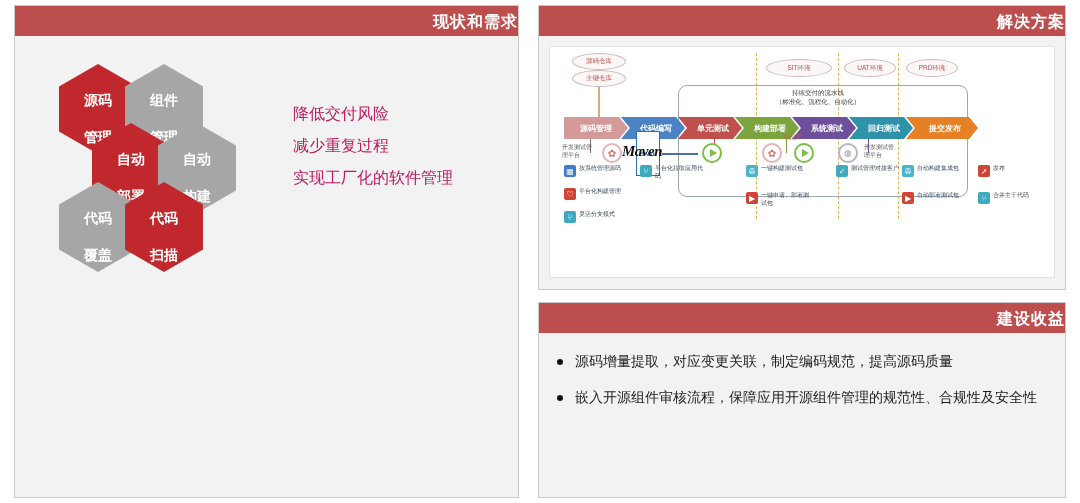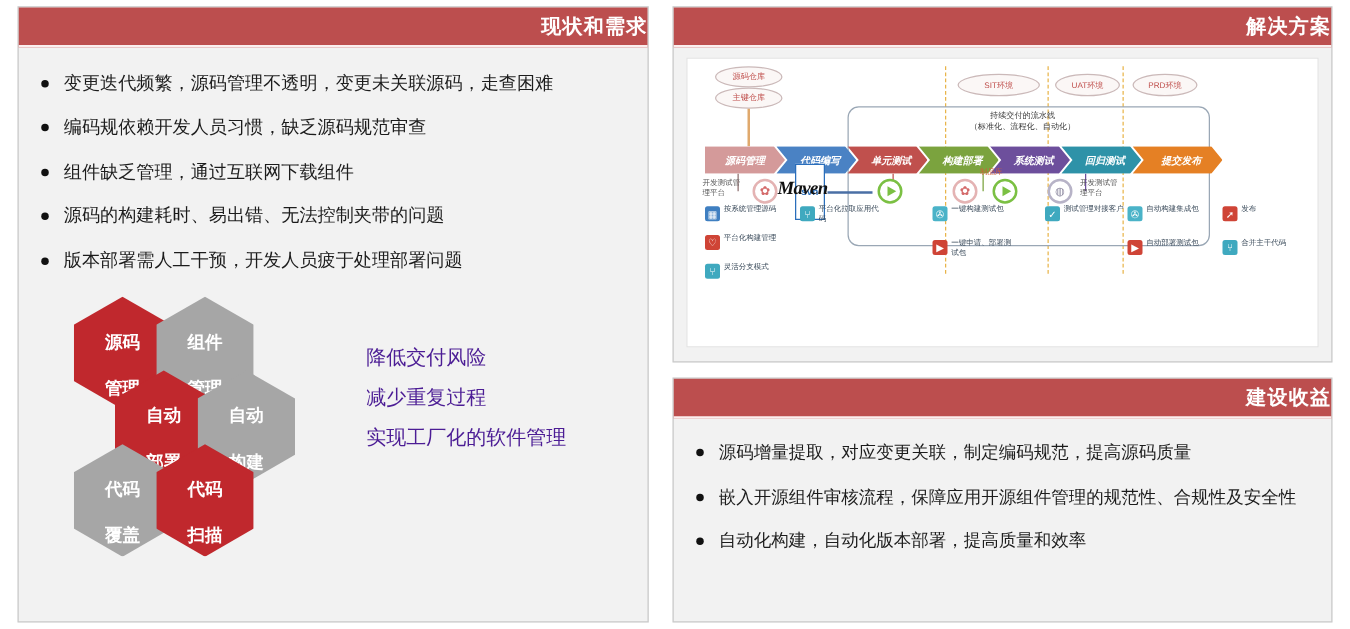--- a/index.html
+++ b/index.html
@@ -58,21 +58,21 @@
 
   .hex-h1 { left: 0px;  top: 0px; }
   .hex-h2 { left: 66px; top: 0px; }
   .hex-h3 { left: 33px; top: 59px; }
   .hex-h4 { left: 99px; top: 59px; }
   .hex-h5 { left: 0px;  top: 118px; }
   .hex-h6 { left: 66px; top: 118px; }
 
   .benefit-list {
     position: absolute; left: 262px; top: 38px;
-    font-size: 16px; color: #4c1d95; line-height: 2.0;
+    font-size: 16px; color: #be185d; line-height: 2.0;
   }
   .benefit-list div { white-space: nowrap; }
 
   
   #solution-panel { left: 538px; top: 5px; width: 528px; height: 285px; }
   #solution-panel .panel-body { padding: 8px 10px; }
   .diagram {
     position: relative; width: 100%; height: 232px;
     background: #ffffff; border: 1px solid #e3e3e3;
     overflow: hidden;
@@ -83,21 +83,21 @@
     position: absolute; border: 1px solid #cbb9b9; border-radius: 50%;
     background: #fbf7f6; color: #c0504d;
     font-size: 6.5px; text-align: center;
     display: flex; align-items: center; justify-content: center;
     white-space: nowrap;
   }
   
   .vline { position: absolute; width: 0; border-left: 1px dashed #e8b44a; }
 
   
-  .chev-row { position: absolute; left: 14px; top: 70px; height: 40px; display: flex; font-style: italic; }
+  .chev-row { position: absolute; left: 14px; top: 70px; height: 40px; display: flex; }
   .chev {
     position: relative; height: 22px; display: flex;
     align-items: center; justify-content: center;
     color: #fff; font-size: 8px; font-weight: bold;
     clip-path: polygon(0 0, calc(100% - 9px) 0, 100% 50%, calc(100% - 9px) 100%, 0 100%, 9px 50%);
     padding-left: 6px; white-space: nowrap;
   }
   .chev:first-child { clip-path: polygon(0 0, calc(100% - 9px) 0, 100% 50%, calc(100% - 9px) 100%, 0 100%); padding-left: 0; }
 
   
@@ -158,27 +158,20 @@
   #benefit-panel .bullets li { font-size: 14px; margin-bottom: 14px; }
 </style>
 </head>
 <body>
 
 <div class="page">
 
   <section class="panel" id="left-panel">
     <div class="panel-header">现状和需求</div>
     <div class="panel-body">
-      <ul class="bullets">
-        <li>变更迭代频繁，源码管理不透明，变更未关联源码，走查困难</li>
-        <li>编码规依赖开发人员习惯，缺乏源码规范审查</li>
-        <li>组件缺乏管理，通过互联网下载组件</li>
-        <li>源码的构建耗时、易出错、无法控制夹带的问题</li>
-        <li>版本部署需人工干预，开发人员疲于处理部署问题</li>
-      </ul>
 
       <div class="hex-area">
         <div class="hexwrap">
           <div class="hex red hex-h1">
             <span>源码</span>
             <span>管理</span>
           </div>
           <div class="hex gray hex-h2">
             <span>组件</span>
             <span>管理</span>
@@ -313,18 +306,17 @@
       </div>
     </div>
   </section>
 
   <section class="panel" id="benefit-panel">
     <div class="panel-header">建设收益</div>
     <div class="panel-body">
       <ul class="bullets">
         <li>源码增量提取，对应变更关联，制定编码规范，提高源码质量</li>
         <li>嵌入开源组件审核流程，保障应用开源组件管理的规范性、合规性及安全性</li>
-        <li>自动化构建，自动化版本部署，提高质量和效率</li>
       </ul>
     </div>
   </section>
 
 </div>
 
 </body></html>

